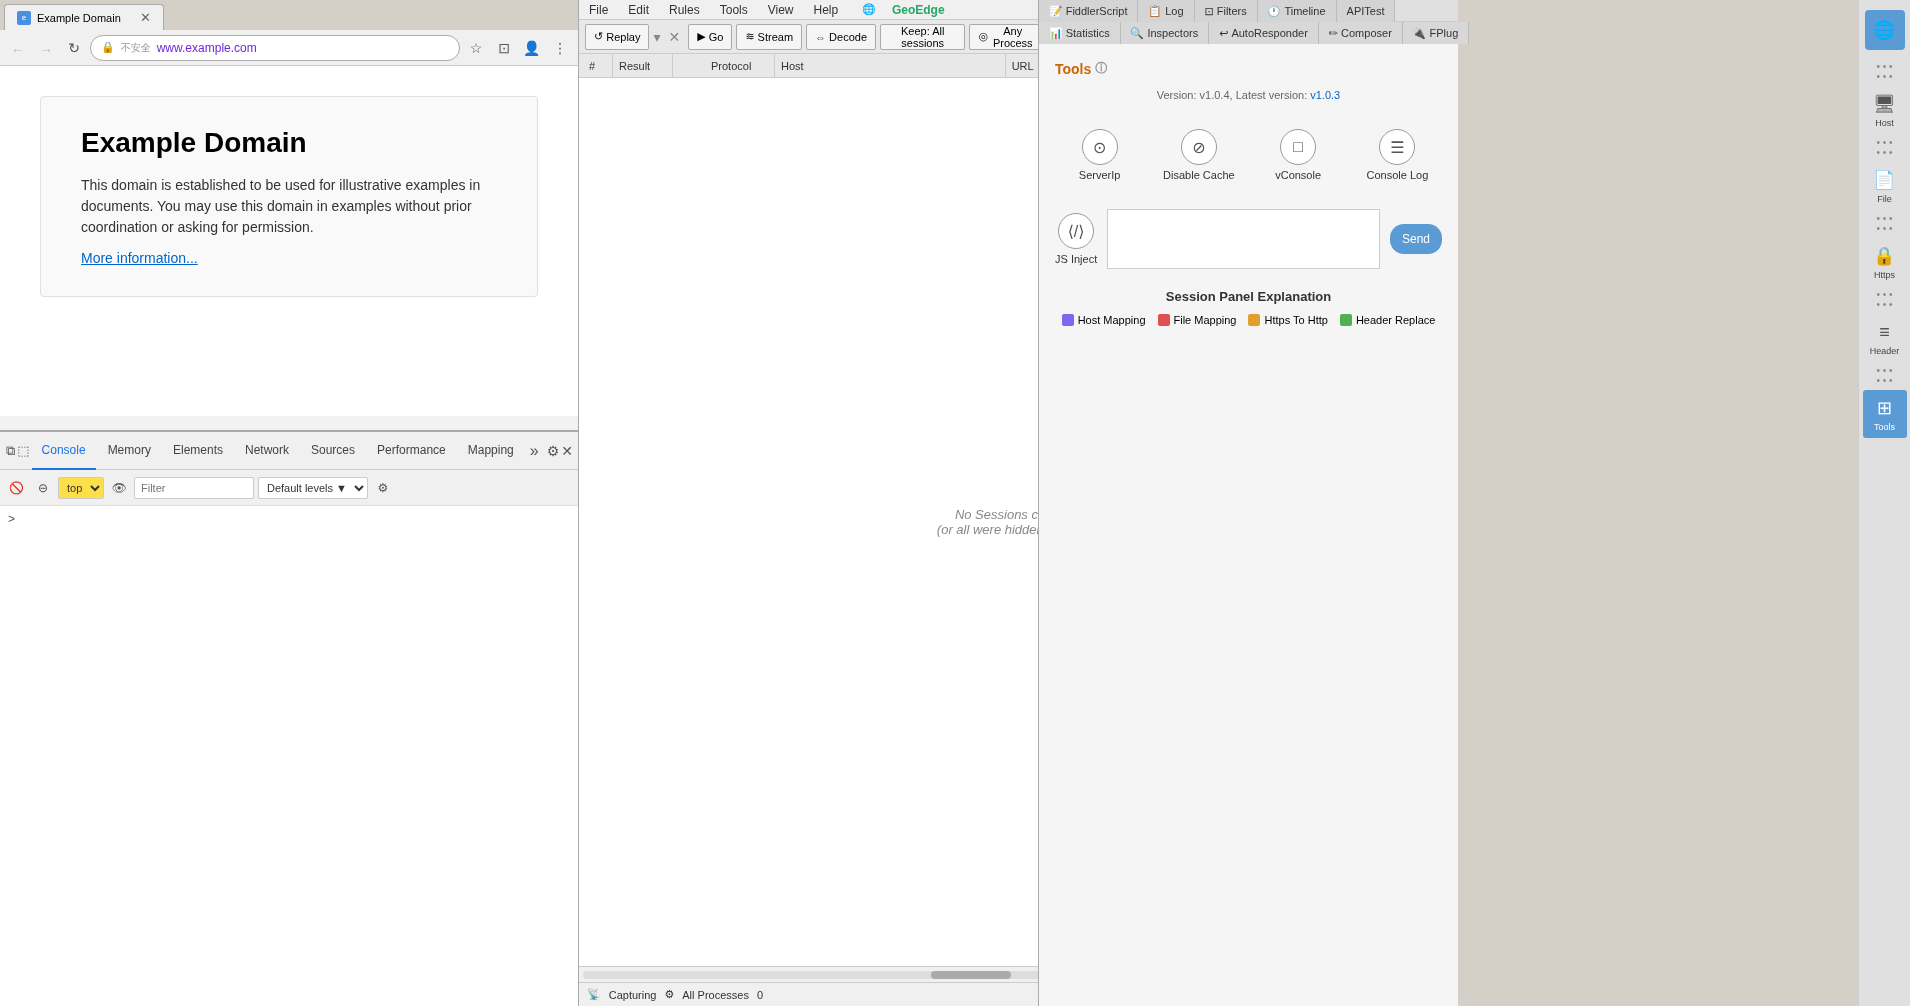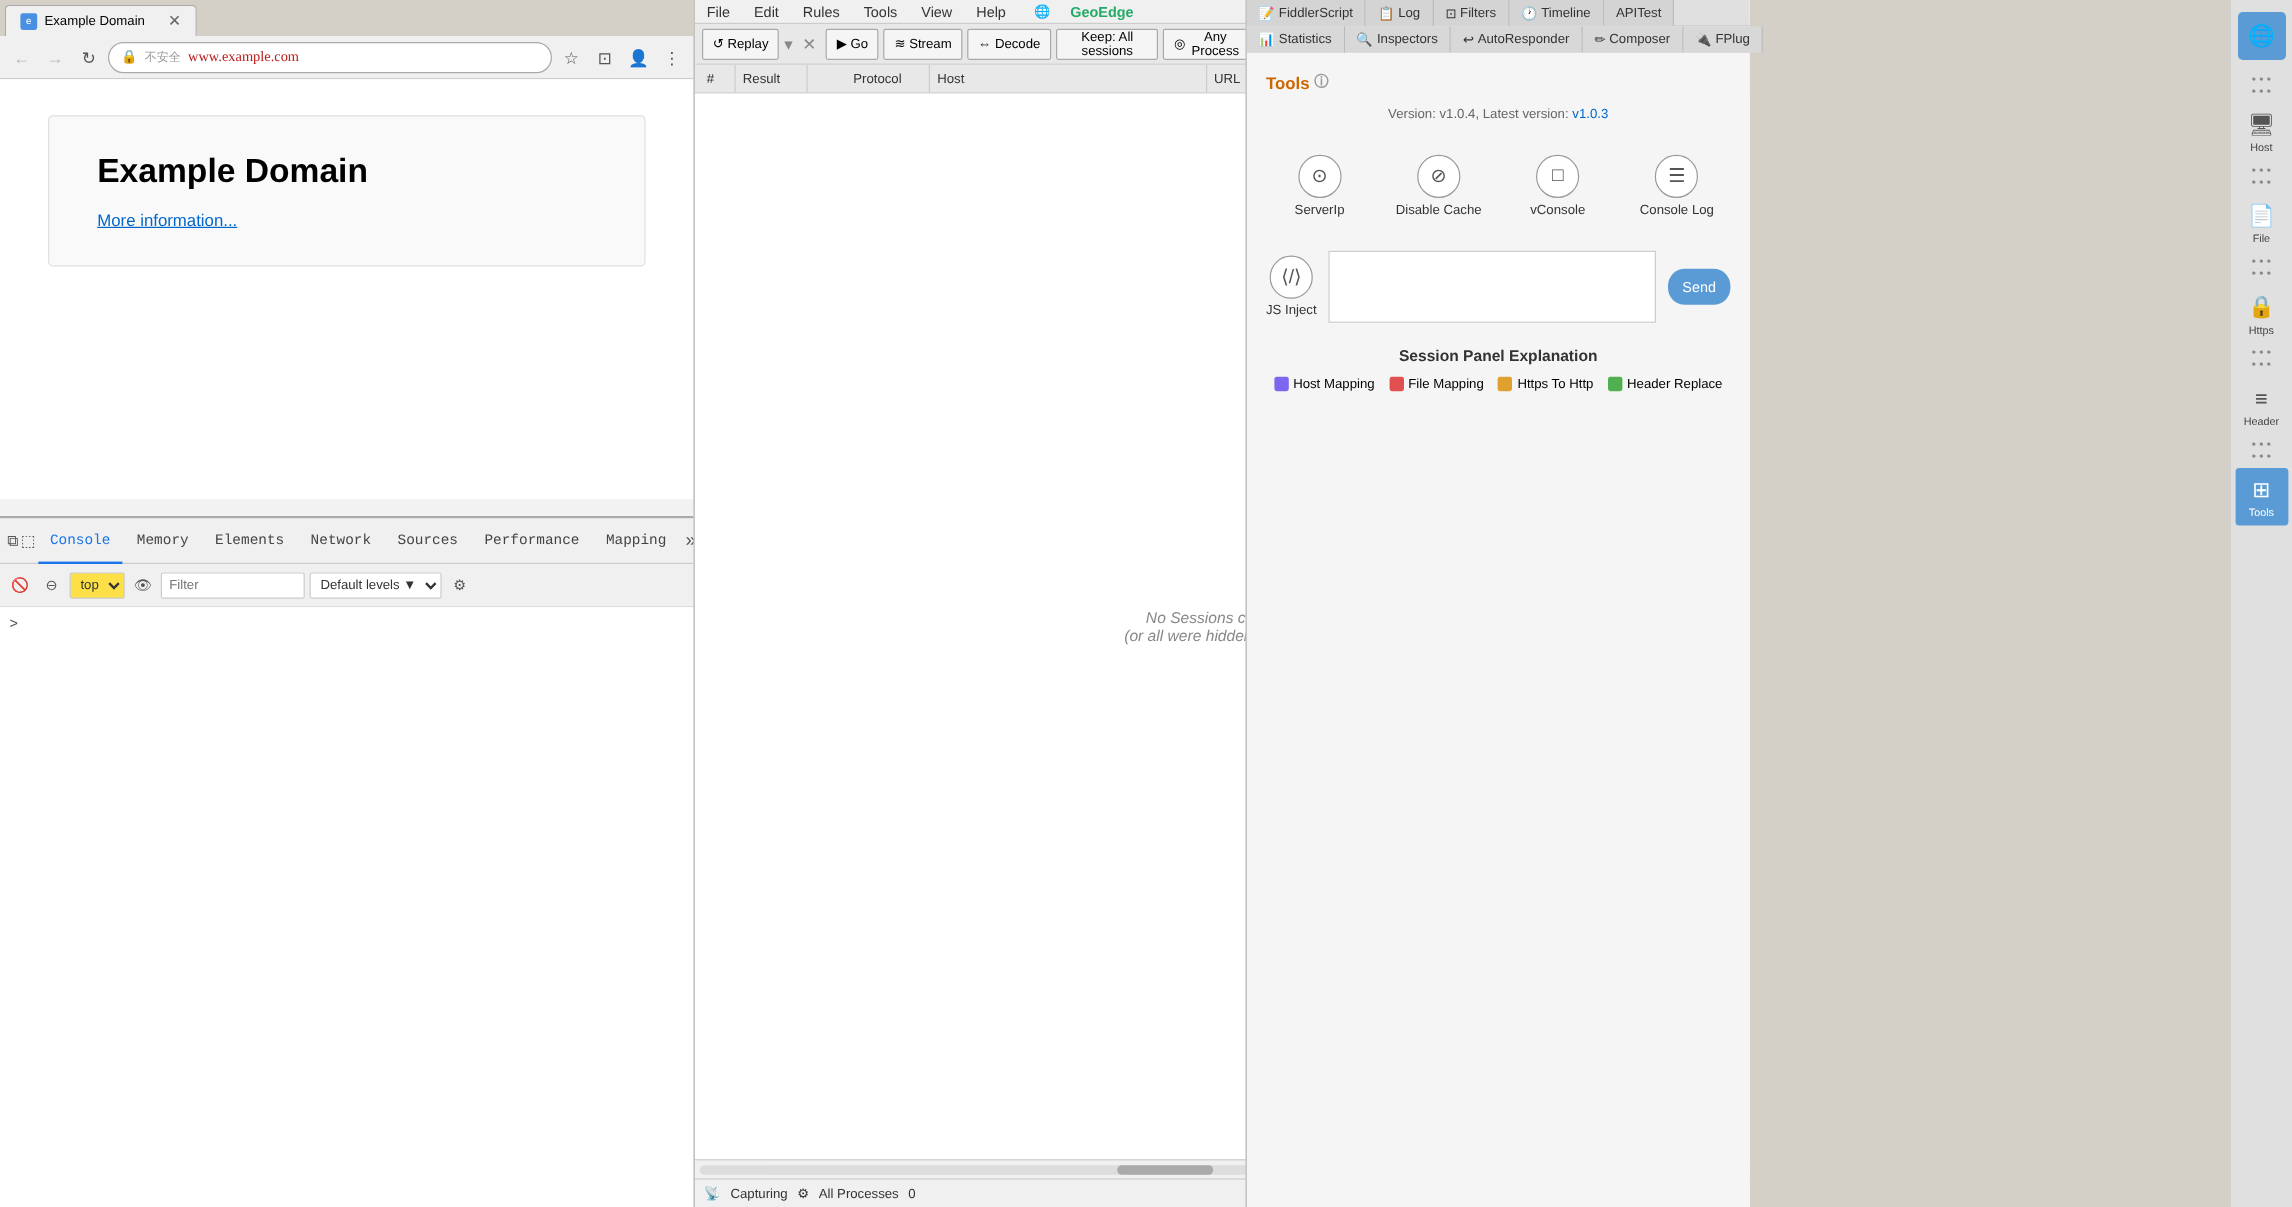--- a/index.html
+++ b/index.html
@@ -62,21 +62,21 @@
       border: 1px solid #aaa;
       border-radius: 13px;
       background: white;
       padding: 0 10px;
       font-size: 12px;
       display: flex;
       align-items: center;
       gap: 6px;
     }
     .address-bar .lock-icon { color: #888; font-size: 11px; }
-    .address-bar .url-text { color: #b91c1c; font-size: 12px; font-family: Liberation Serif, serif; }
+    .address-bar .url-text { color: #6d28d9; font-size: 12px; }
     .toolbar-actions {
       display: flex; gap: 4px; align-items: center;
     }
     .toolbar-action-btn {
       width: 24px; height: 24px;
       background: none; border: none; cursor: pointer;
       display: flex; align-items: center; justify-content: center;
       color: #555; font-size: 14px; border-radius: 3px;
     }
     .webpage-area {
@@ -138,21 +138,20 @@
       color: #555; font-size: 13px;
     }
     .devtools-tab {
       padding: 0 10px;
       height: 39px;
       display: flex; align-items: center;
       font-size: 12px;
       color: #444;
       cursor: pointer;
       border-bottom: 2px solid transparent;
-      font-family: Liberation Mono, monospace;
     }
     .devtools-tab.active {
       color: #1a73e8;
       border-bottom: 2px solid #1a73e8;
     }
     .devtools-more {
       font-size: 16px; color: #555; cursor: pointer; padding: 0 4px;
     }
     .devtools-sep { margin-left: auto; }
     .devtools-settings-btn {
@@ -567,20 +566,21 @@
       <button class="toolbar-action-btn">☆</button>
       <button class="toolbar-action-btn">⊡</button>
       <button class="toolbar-action-btn">👤</button>
       <button class="toolbar-action-btn">⋮</button>
     </div>
   </div>
 
   <div class="webpage-area">
     <div class="webpage-card">
       <div class="webpage-title">Example Domain</div>
+      <div class="webpage-body">This domain is established to be used for illustrative examples in documents. You may use this domain in examples without prior coordination or asking for permission.</div>
       <span class="webpage-link">More information...</span>
     </div>
   </div>
 
   <div class="devtools-section">
     <div class="devtools-toolbar">
       <button class="devtools-icon-btn">⧉</button>
       <button class="devtools-icon-btn">⬚</button>
       <div class="devtools-tab active">Console</div>
       <div class="devtools-tab">Memory</div>

